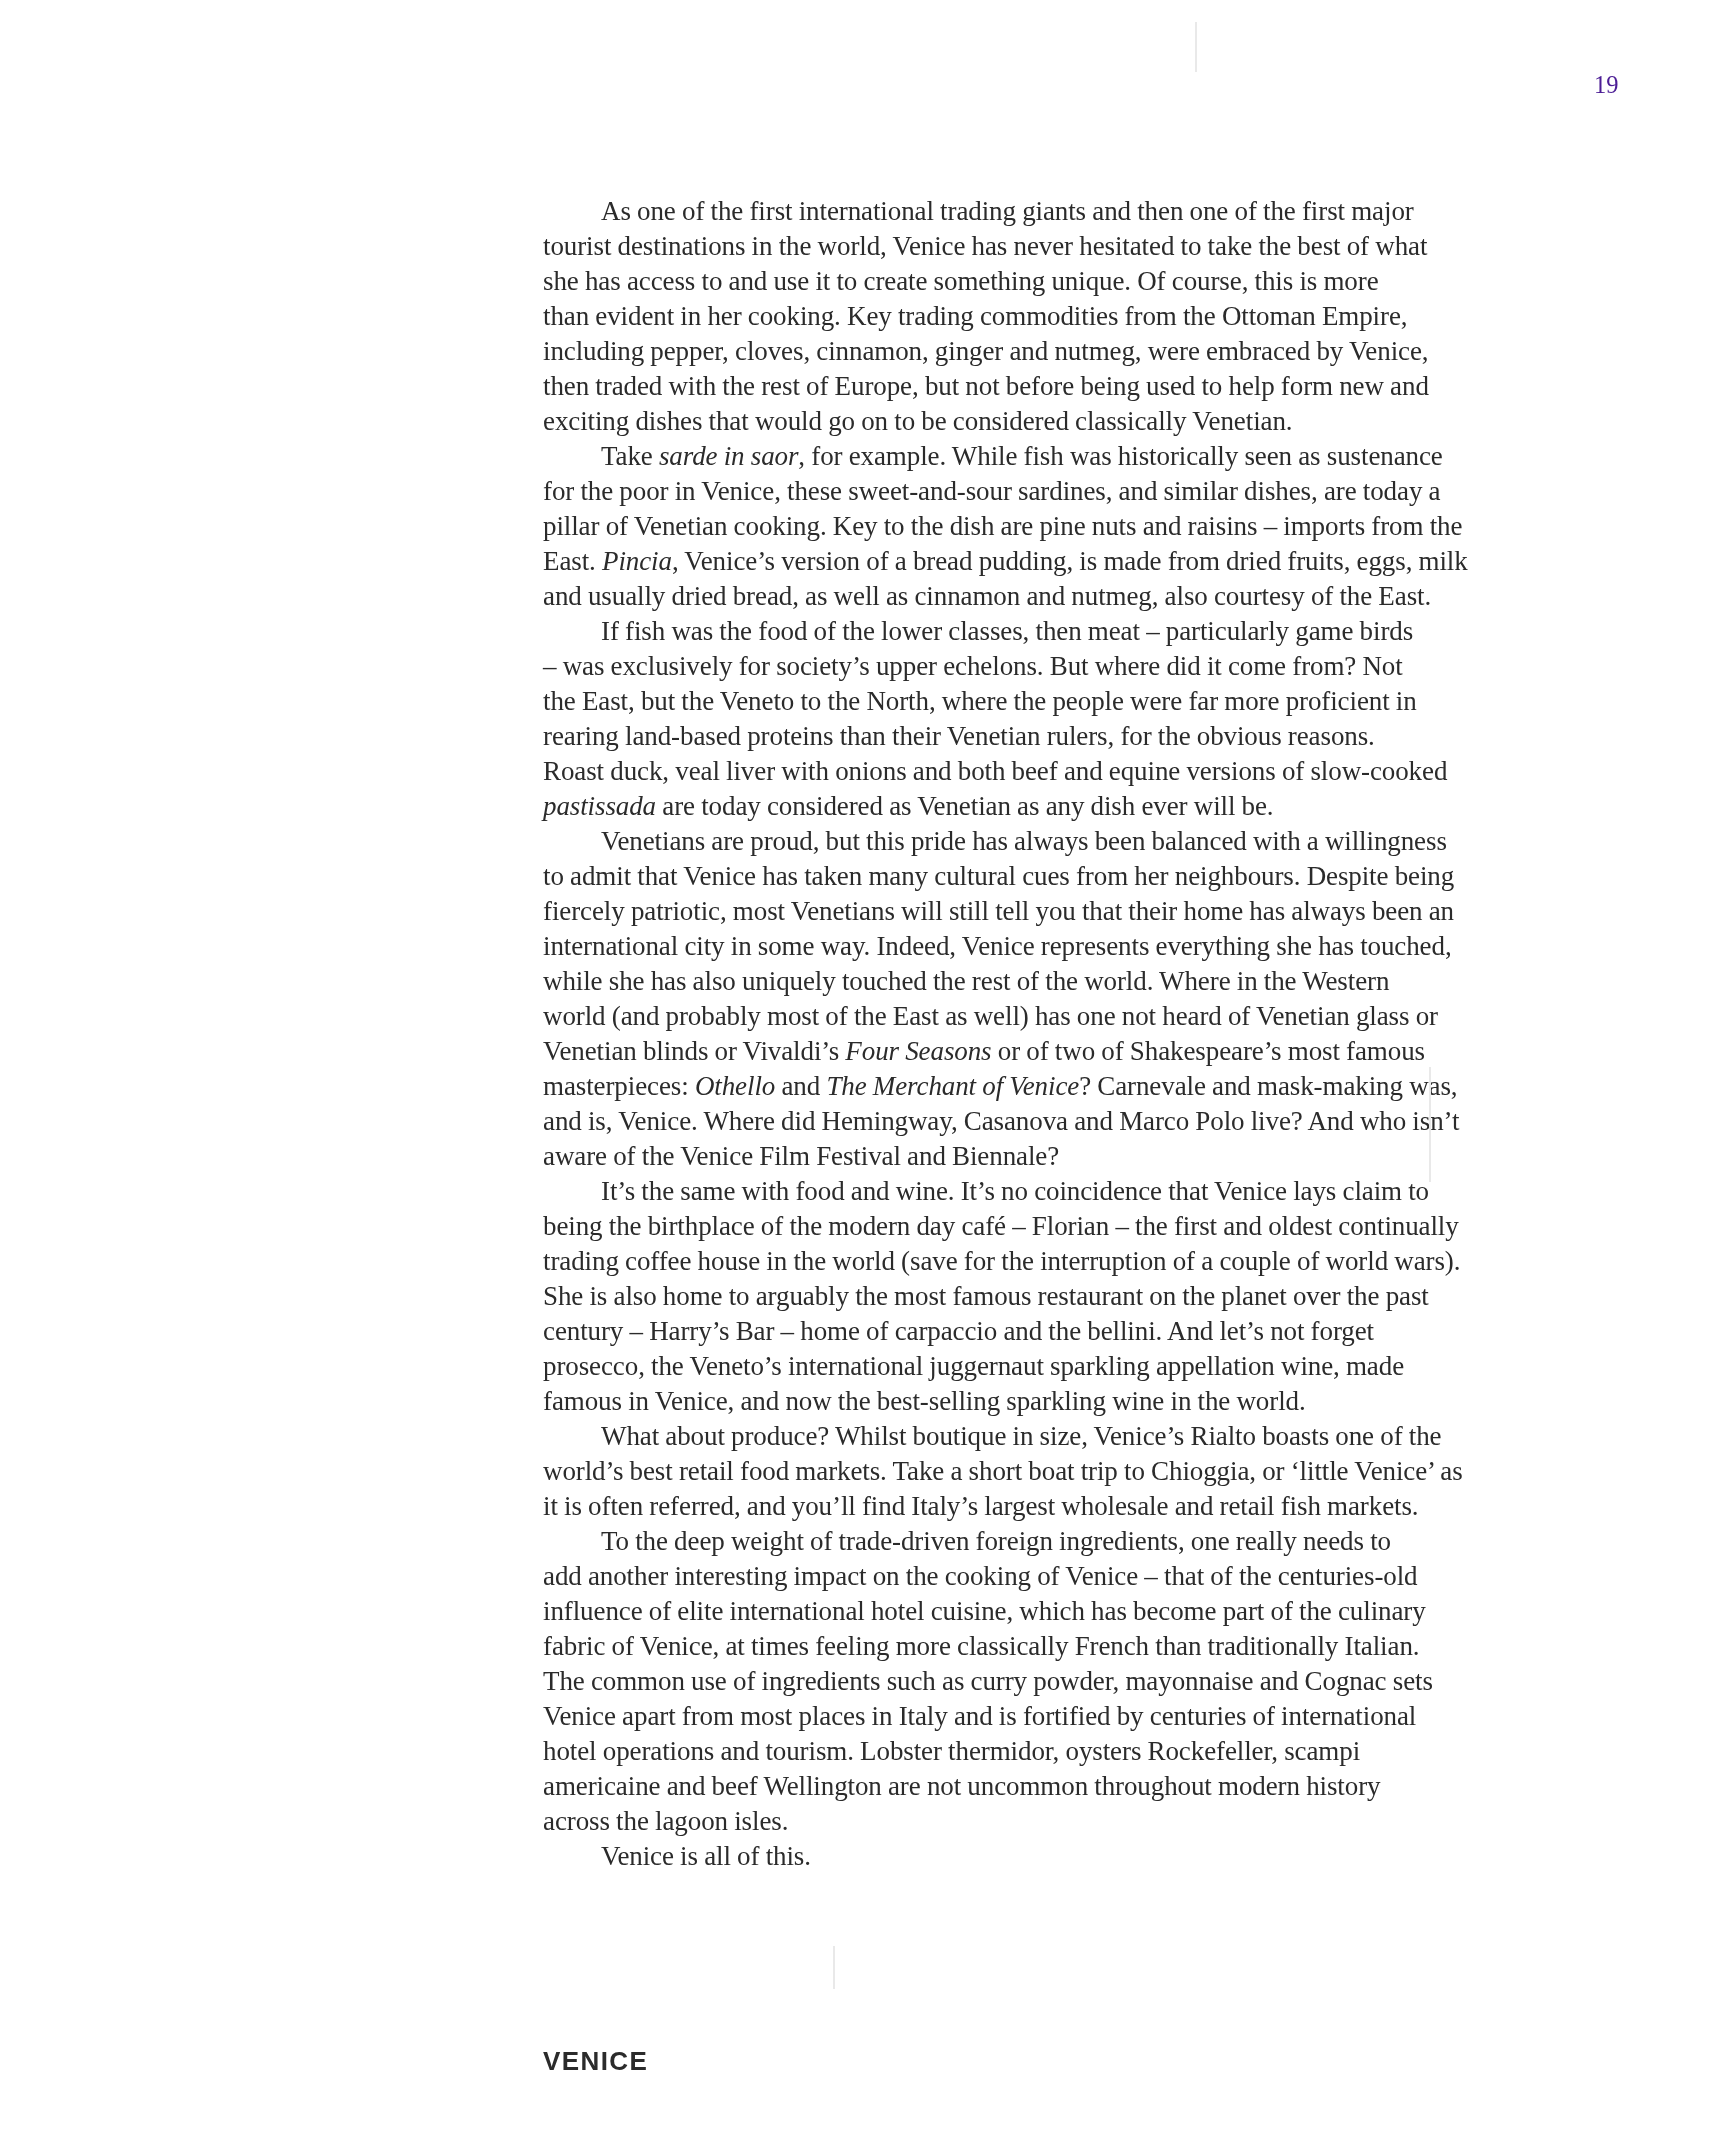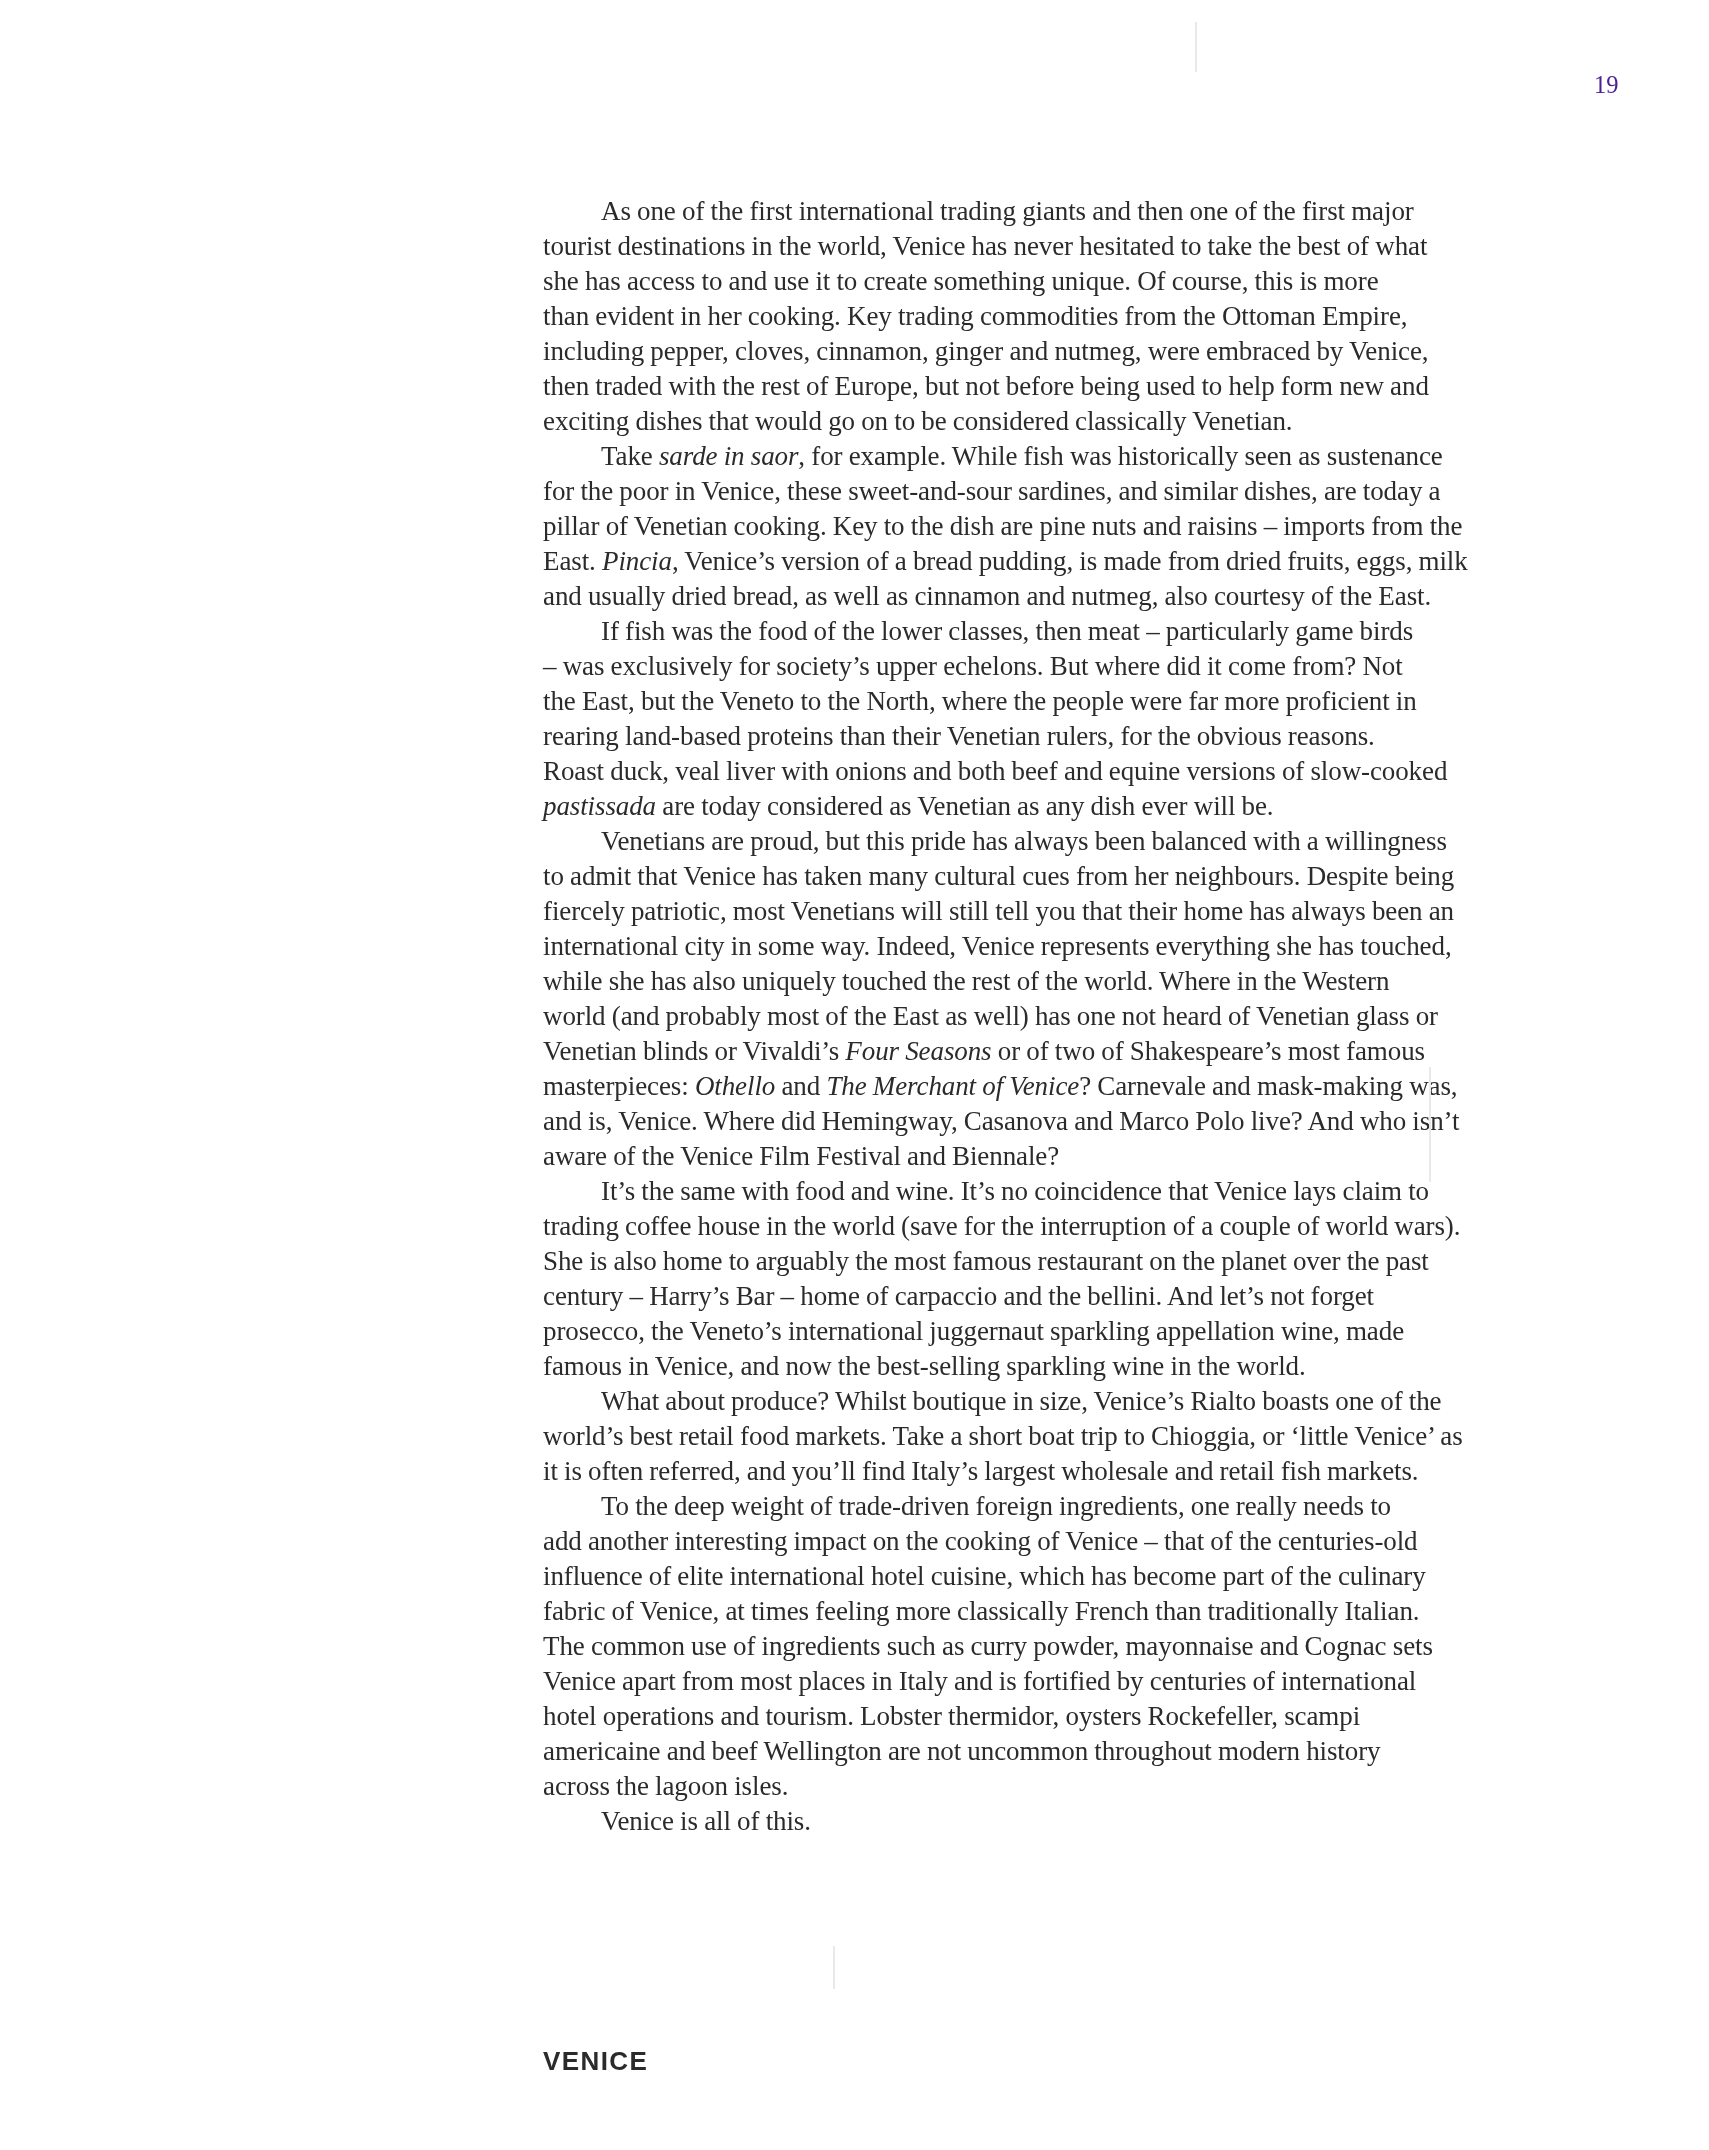--- a/index.html
+++ b/index.html
@@ -99,20 +99,21 @@
       <span class="line"><span>international city in some way. Indeed, Venice represents everything she has touched,</span></span>
       <span class="line"><span>while she has also uniquely touched the rest of the world. Where in the Western</span></span>
       <span class="line"><span>world (and probably most of the East as well) has one not heard of Venetian glass or</span></span>
       <span class="line"><span>Venetian blinds or Vivaldi’s </span><em>Four Seasons</em><span> or of two of Shakespeare’s most famous</span></span>
       <span class="line"><span>masterpieces: </span><em>Othello</em><span> and </span><em>The Merchant of Venice</em><span>? Carnevale and mask-making was,</span></span>
       <span class="line"><span>and is, Venice. Where did Hemingway, Casanova and Marco Polo live? And who isn’t</span></span>
       <span class="line"><span>aware of the Venice Film Festival and Biennale?</span></span>
     </div>
     <div>
       <span class="line indent"><span>It’s the same with food and wine. It’s no coincidence that Venice lays claim to</span></span>
+      <span class="line"><span>being the birthplace of the modern day café – Florian – the first and oldest continually</span></span>
       <span class="line"><span>trading coffee house in the world (save for the interruption of a couple of world wars).</span></span>
       <span class="line"><span>She is also home to arguably the most famous restaurant on the planet over the past</span></span>
       <span class="line"><span>century – Harry’s Bar – home of carpaccio and the bellini. And let’s not forget</span></span>
       <span class="line"><span>prosecco, the Veneto’s international juggernaut sparkling appellation wine, made</span></span>
       <span class="line"><span>famous in Venice, and now the best-selling sparkling wine in the world.</span></span>
     </div>
     <div>
       <span class="line indent"><span>What about produce? Whilst boutique in size, Venice’s Rialto boasts one of the</span></span>
       <span class="line"><span>world’s best retail food markets. Take a short boat trip to Chioggia, or ‘little Venice’ as</span></span>
       <span class="line"><span>it is often referred, and you’ll find Italy’s largest wholesale and retail fish markets.</span></span>

